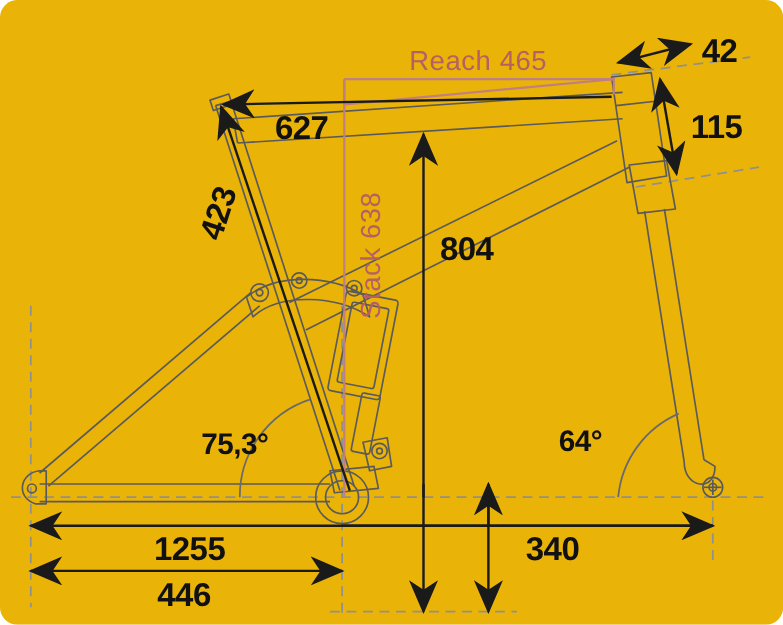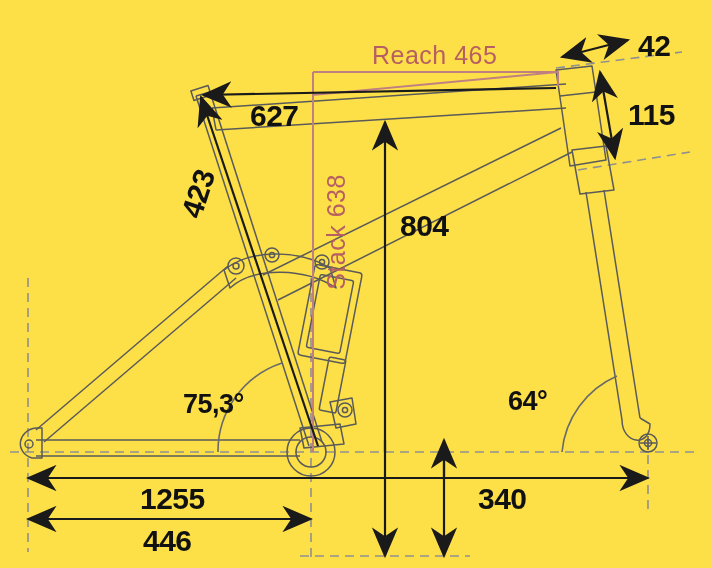--- a/index.html
+++ b/index.html
@@ -8,22 +8,23 @@
     padding: 0;
     background: #ffffff;
   }
   body {
     font-family: "Liberation Sans", sans-serif;
   }
   #diagram-root {
     position: relative;
     width: 712px;
     height: 568px;
-    background: #fde047;
+    background: #eab308;
     overflow: hidden;
+    border-radius: 16px;
   }
   #geo-svg {
     display: block;
     width: 712px;
     height: 568px;
   }
   .dim-text {
     font-family: "Liberation Sans", sans-serif;
     font-weight: bold;
     fill: #111111;

